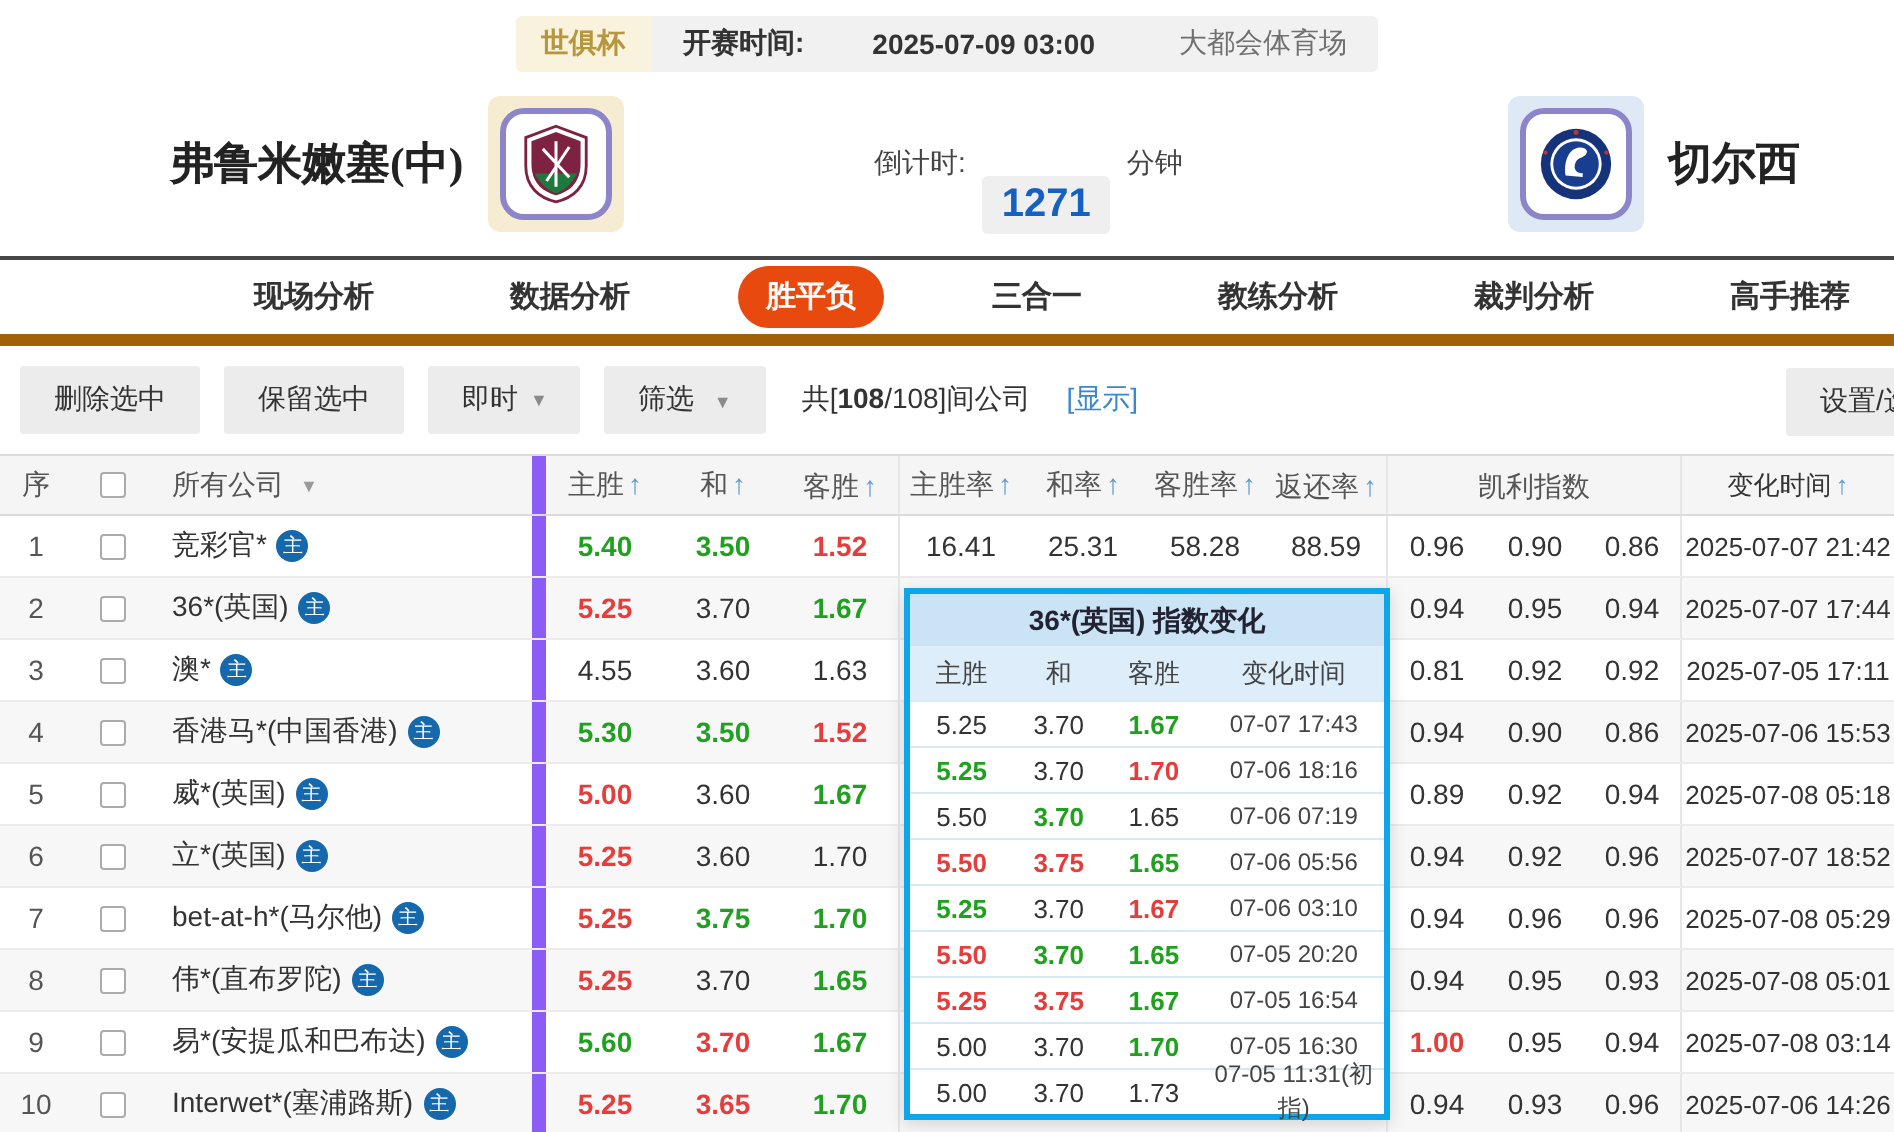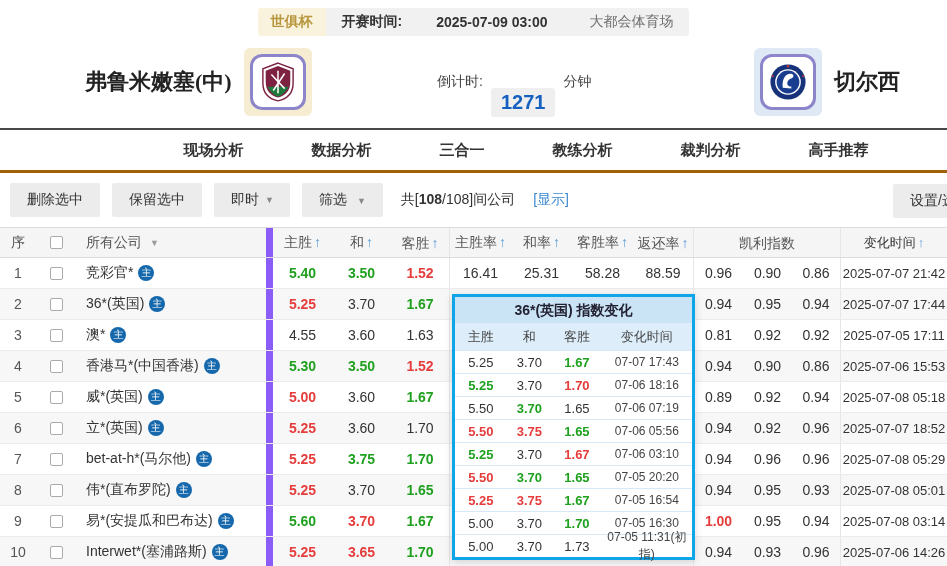--- a/index.html
+++ b/index.html
@@ -22,21 +22,21 @@
   .away-block { right:47px; }
   .team-name { font-size:22px; font-weight:700; color:#222; }
   .badge-outer { width:68px; height:68px; border-radius:6px; display:flex; align-items:center; justify-content:center; }
   .home-outer { background:#f6ecd1; }
   .away-outer { background:#dfe9f6; }
   .badge-inner { width:56px; height:56px; background:#fff; border:3px solid #8d85c9; border-radius:12px; display:flex; align-items:center; justify-content:center; }
   .countdown { position:absolute; left:437px; top:50%; transform:translateY(-50%); display:flex; align-items:center; gap:8px; font-size:14px; color:#444; }
   .cd-box { background:#efefef; border-radius:3px; padding:3px 10px; font-weight:700; font-size:20px; color:#1660c2;margin-top:41px; }
 
   
-  .nav { border-top:2px solid #484848; border-bottom:3px solid #a16207; height:45px; display:flex; align-items:center; justify-content:center; gap:40px; padding-left:105px; }
+  .nav { border-top:2px solid #484848; border-bottom:6px solid #a16207; height:45px; display:flex; align-items:center; justify-content:center; gap:40px; padding-left:105px; }
   .tab { font-size:15px; font-weight:700; color:#333; cursor:pointer; padding:6px 14px; border-radius:16px; white-space:nowrap; }
   .tab.active { background:#e8490f; color:#fff; }
 
   
   .toolbar { position:relative; height:54px; display:flex; align-items:center; gap:12px; padding-left:10px; font-size:14px; }
   .tb-btn { background:#ececec; border:none; border-radius:2px; padding:8px 17px; font-size:14px; color:#333; font-family:inherit; cursor:pointer; white-space:nowrap; }
   .tb-select { display:inline-flex; align-items:center; justify-content:space-between; width:76px; }
   .dd { color:#8a8a8a; font-size:9px; margin-left:6px; }
   .count-text { color:#333; margin-left:6px; }
   .count-text b { font-weight:700; }
@@ -129,20 +129,21 @@
           </svg>
         </div>
       </div>
       <span class="team-name">切尔西</span>
     </div>
   </div>
 
   <div class="nav">
       <span class="tab">现场分析</span>
       <span class="tab">数据分析</span>
+      <span class="tab active">胜平负</span>
       <span class="tab">三合一</span>
       <span class="tab">教练分析</span>
       <span class="tab">裁判分析</span>
       <span class="tab">高手推荐</span>
     </div>
 
   <div class="toolbar">
     <button class="tb-btn">删除选中</button>
     <button class="tb-btn">保留选中</button>
     <button class="tb-btn tb-select">

